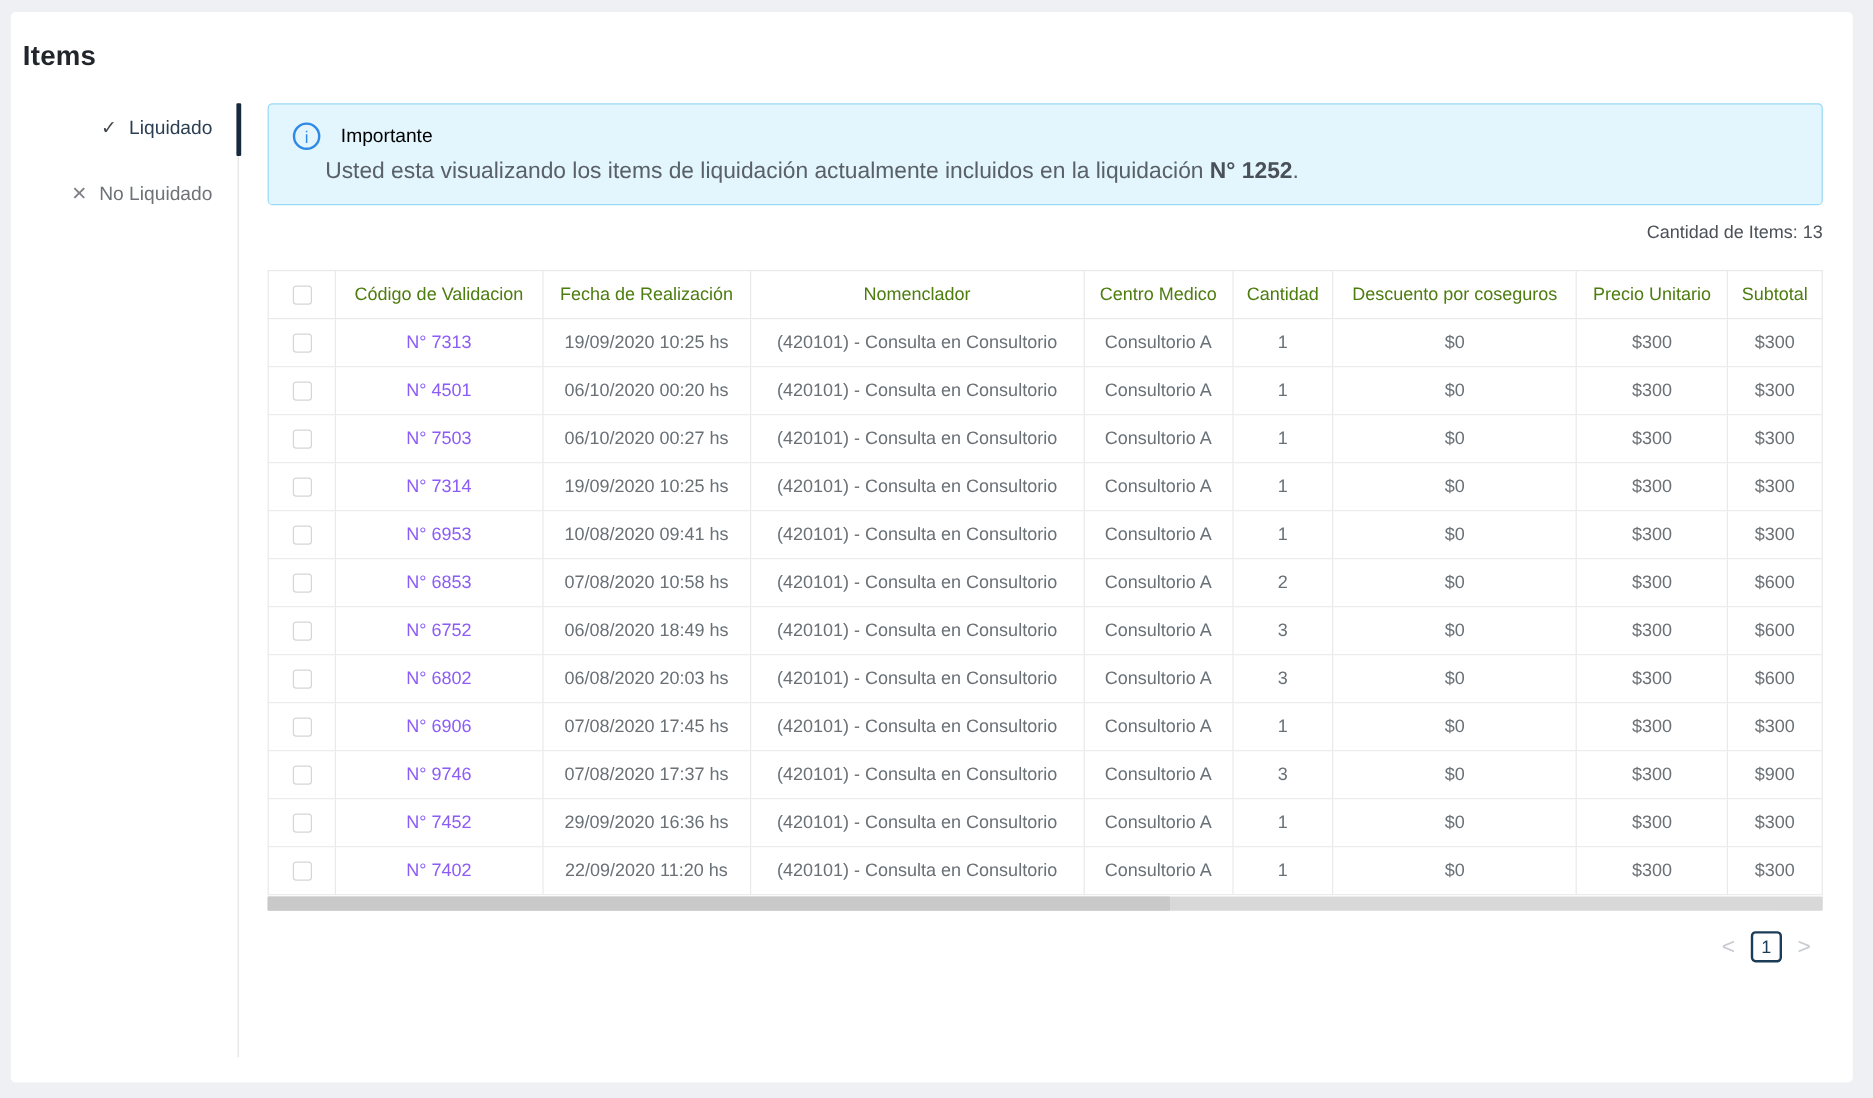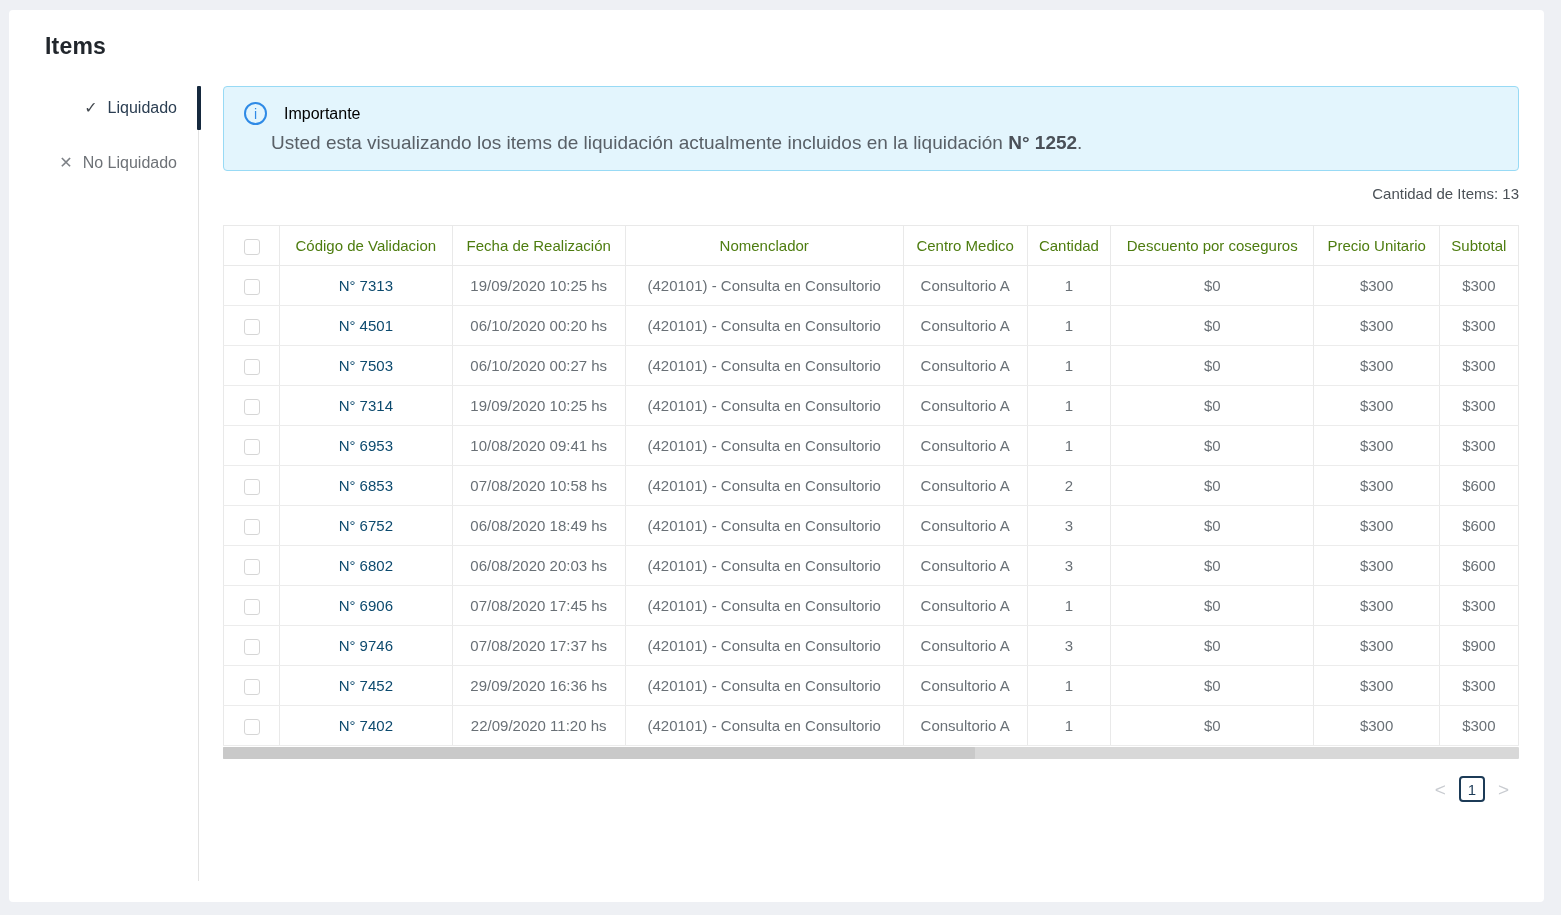--- a/index.html
+++ b/index.html
@@ -8,21 +8,21 @@
     background:#eef0f4;
     font-family:"Liberation Sans", sans-serif;
     position:relative;
     overflow:hidden;
   }
   .card {
     position:absolute; left:9px; top:10px; right:17px; bottom:13px;
     background:#ffffff; border-radius:4px; padding-top:23px;
   }
   .card-title {
-    font-size:23px; font-weight:700; color:#21262c; margin-left:36px;
+    font-size:23px; font-weight:700; color:#21262c; margin-left:10px;
     letter-spacing:.2px;
   }
   .content { display:flex; margin-top:26px; }
   
   .sidebar { width:190px; border-right:1px solid #e3e3e3; height:795px; position:relative; flex-shrink:0; }
   .side-item {
     height:44px; display:flex; align-items:center; justify-content:flex-end;
     padding-right:21px; gap:10px; cursor:pointer; position:relative;
     font-size:16px; color:#6e7277;
   }
@@ -51,21 +51,21 @@
   .banner-msg b { color:#4a5058; }
   .count-label { text-align:right; font-size:15px; color:#4b5157; margin:14px 0 23px 0; }
   
   table { width:100%; border-collapse:collapse; table-layout:fixed; }
   th, td {
     border:1px solid #e9e9e9; text-align:center; font-size:15px;
     height:40px; padding:4px 8px; overflow:hidden; white-space:nowrap;
   }
   th { color:#4d7c0f; font-weight:500; }
   td { color:#697076; border-top:1px solid #ececec; border-bottom:1px solid #ececec; }
-  td.link { color:#0c4a6e; cursor:pointer; }
+  td.link { color:#8b5cf6; cursor:pointer; }
   .cb {
     display:inline-block; width:16px; height:16px; background:#fff;
     border:1px solid #d6d6d6; border-radius:3px; vertical-align:middle; cursor:pointer;
   }
   
   .hscroll { height:12px; background:#d8d8d8; margin-top:1px; border-radius:1px; position:relative; }
   .hscroll-thumb { position:absolute; left:0; top:0; height:12px; width:58%; background:#c9c9c9; border-radius:1px; }
   
   .pagination { display:flex; justify-content:flex-end; align-items:center; margin-top:17px; gap:13px; padding-right:10px; }
   .pg-arrow { color:#c8cbd0; font-size:19px; line-height:1; cursor:default; font-weight:400; }

